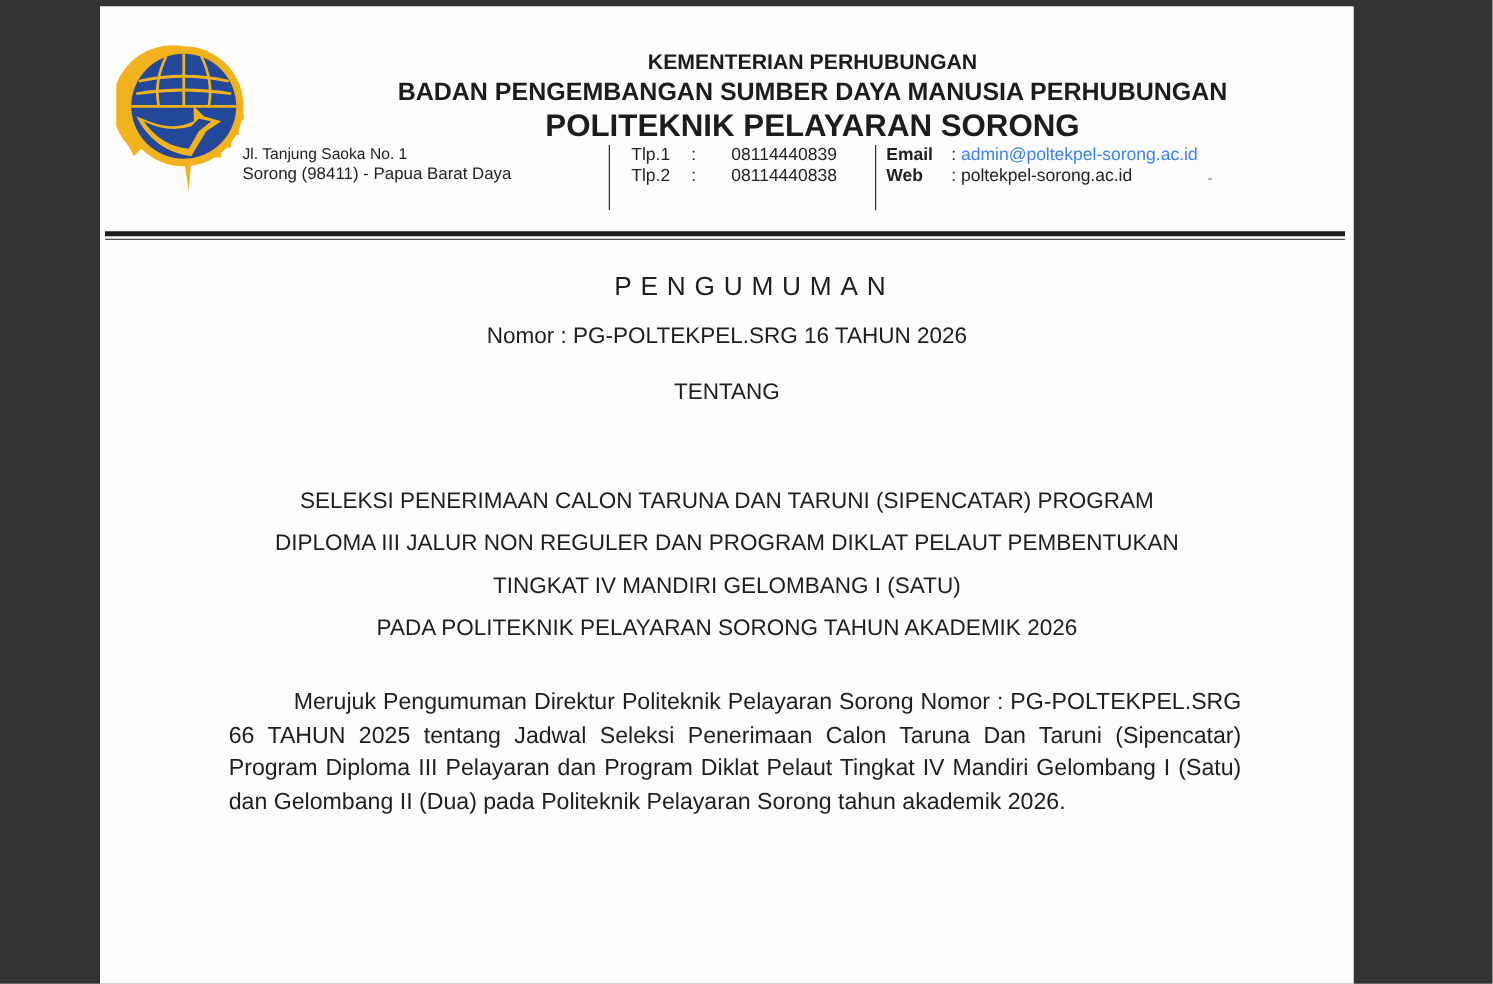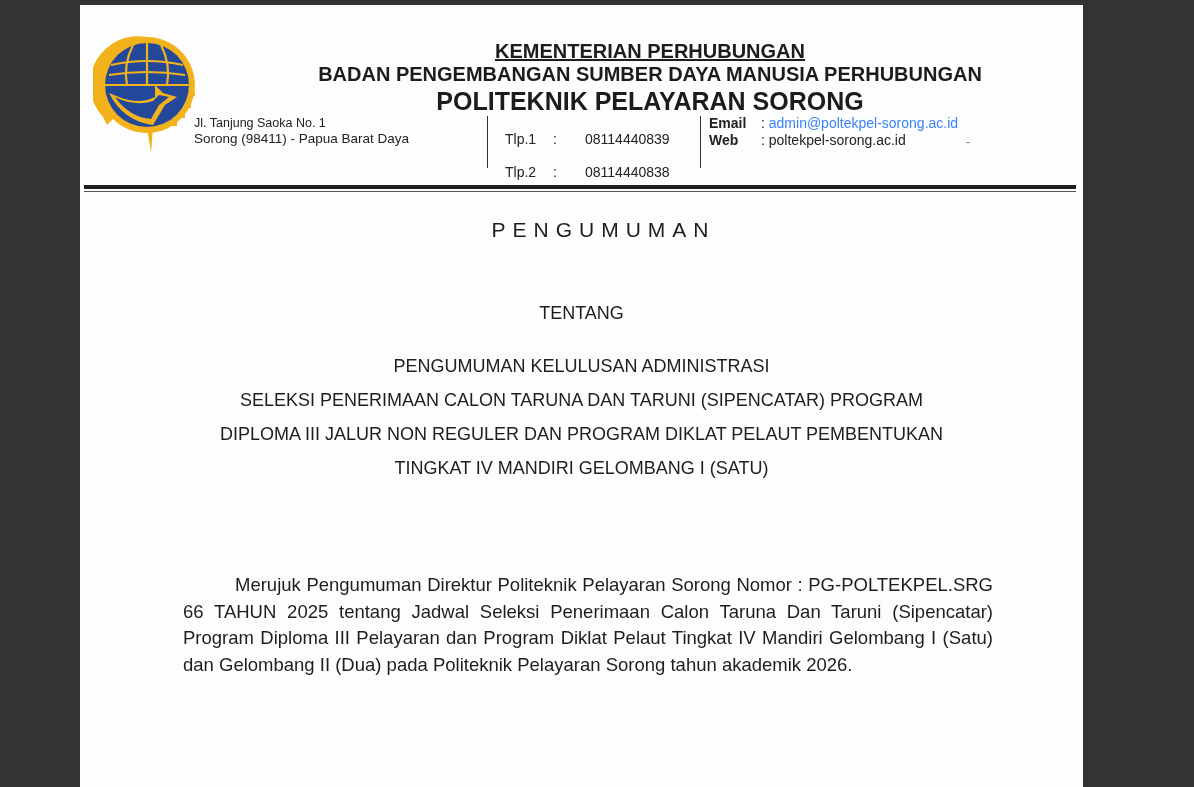--- a/index.html
+++ b/index.html
@@ -13,30 +13,30 @@
   .page {
     position: absolute; left: 80px; top: 5px;
     width: 1003px; height: 800px;
     background: #fdfdfd;
   }
   .logo { position: absolute; left: 13px; top: 26px; width: 108px; height: 124px; }
   .kop-title {
     position: absolute; left: 150px; width: 840px; text-align: center;
     font-weight: bold; color: #1c1c1c; letter-spacing: 0px;
   }
-  .kop1 { top: 35px; font-size: 20px; text-decoration: underline; }
+  .kop1 { top: 35px; font-size: 17px; }
   .kop2 { top: 58px; font-size: 20px; text-align: center; }
   .kop3 { top: 82px; font-size: 25px; }
   .addr { position: absolute; left: 114px; top: 110px; font-size: 13.5px; line-height: 16px; color: #222; }
   .addr div:first-child { font-size: 12.5px; }
   .vbar { position: absolute; width: 1px; background: #333; }
   .vb1 { left: 407px; top: 111px; height: 52px; }
   .vb2 { left: 620px; top: 111px; height: 52px; }
   .phones { position: absolute; left: 425px; top: 110px; font-size: 14px; line-height: 17px; color: #222; }
-  .phones .row { display: flex; margin-top: 16px; }
+  .phones .row { display: flex; }
   .phones .lbl { width: 48px; }
   .phones .sep { width: 32px; }
   .contact { position: absolute; left: 629px; top: 110px; font-size: 14px; line-height: 17px; color: #222; }
   .contact .row { display: flex; }
   .contact .lbl { width: 52px; font-weight: bold; }
   .contact a { color: #3b82f6; }
   .dash { position: absolute; left: 886px; top: 130px; font-size: 12px; color: #777; }
   .rule-thick { position: absolute; left: 4px; width: 992px; top: 180px; height: 4px; background: #1f1f1f; }
   .rule-thin  { position: absolute; left: 4px; width: 992px; top: 186px; height: 1px; background: #555; }
 
@@ -46,21 +46,20 @@
   .tentang { top: 298px; font-size: 18px; }
   .sub { font-size: 18px; }
   .s1 { top: 351px; } .s2 { top: 385px; } .s3 { top: 419px; } .s4 { top: 453px; } .s5 { top: 487px; }
 
   .para {
     position: absolute; left: 103px; width: 810px;
     font-size: 18.5px; line-height: 26.5px; text-align: justify;
     text-indent: 52px; color: #1e1e1e;
     font-family: "Liberation Sans", sans-serif;
     transform-origin: left top;
-    margin-top: 24px;
   }
   .p1 { top: 543px; }
   .p2 { top: 685px; }
 </style>
 </head>
 <body>
 
 <div class="page">
 
   <svg class="logo" viewBox="0 0 108 124">
@@ -128,21 +127,22 @@
       <span>:</span>&nbsp;
       <span>poltekpel-sorong.ac.id</span>
     </div>
   </div>
   <div class="dash">-</div>
 
   <div class="rule-thick"></div>
   <div class="rule-thin"></div>
 
   <div class="center peng">PENGUMUMAN</div>
+  <div class="center nomor">Nomor : PG-POLTEKPEL.SRG 16 TAHUN 2026</div>
   <div class="center tentang">TENTANG</div>
 
-  <div class="center sub s1">PENGUMUMAN KELULUSAN ADMINISTRASI</div>
   <div class="center sub s2">SELEKSI PENERIMAAN CALON TARUNA DAN TARUNI (SIPENCATAR) PROGRAM</div>
   <div class="center sub s3">DIPLOMA III JALUR NON REGULER DAN PROGRAM DIKLAT PELAUT PEMBENTUKAN</div>
   <div class="center sub s4">TINGKAT IV MANDIRI GELOMBANG I (SATU)</div>
+  <div class="center sub s5">PADA POLITEKNIK PELAYARAN SORONG TAHUN AKADEMIK 2026</div>
 
   <div class="para p1">Merujuk Pengumuman Direktur Politeknik Pelayaran Sorong Nomor : PG-POLTEKPEL.SRG 66 TAHUN 2025 tentang Jadwal Seleksi Penerimaan Calon Taruna Dan Taruni (Sipencatar) Program Diploma III Pelayaran dan Program Diklat Pelaut Tingkat IV Mandiri Gelombang I (Satu) dan Gelombang II (Dua) pada Politeknik Pelayaran Sorong tahun akademik 2026.</div>
 </div>
 
 </body></html>

